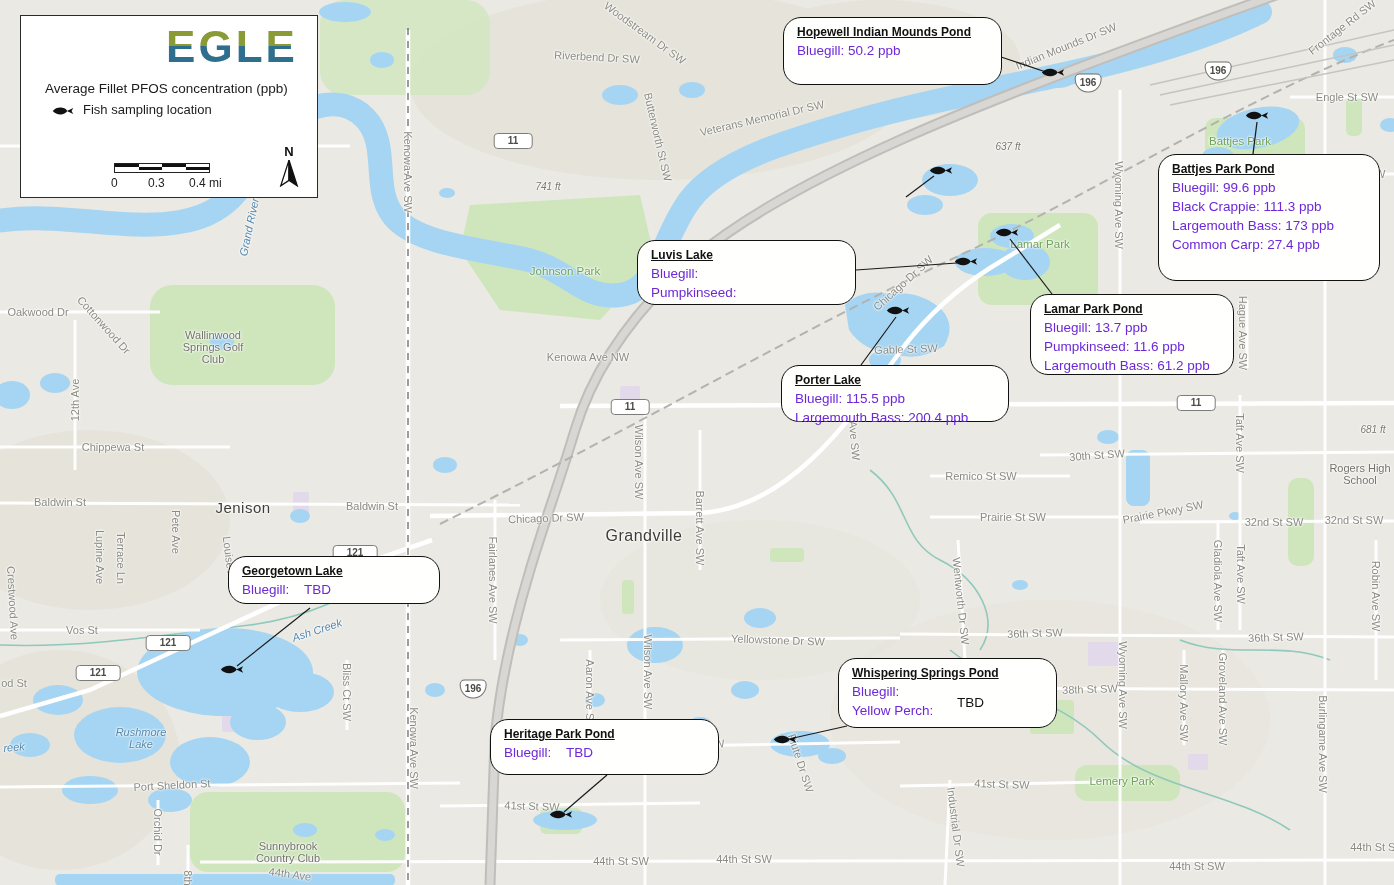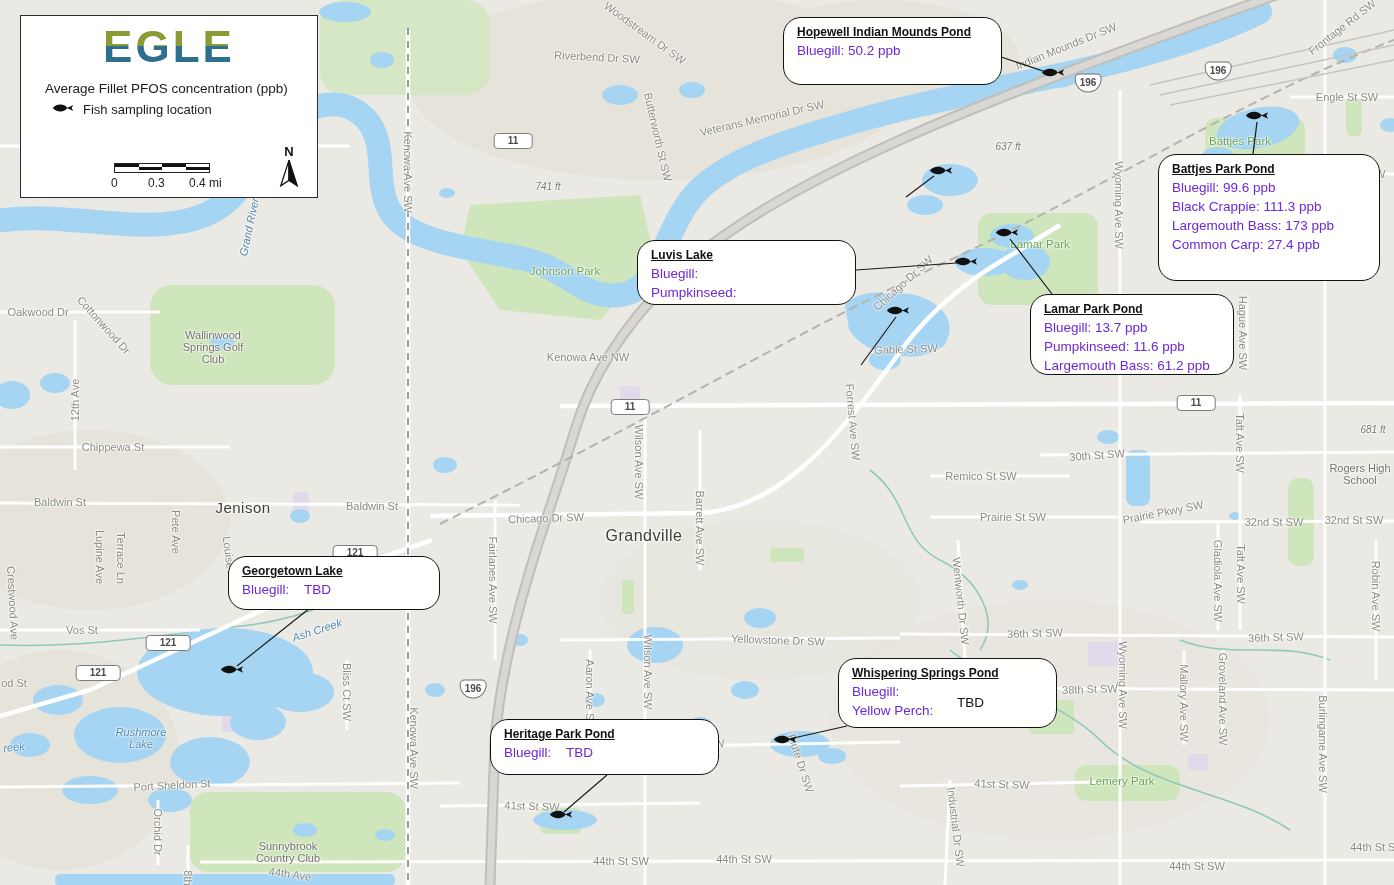--- a/index.html
+++ b/index.html
@@ -29,21 +29,21 @@
   .callout .ct{font-size:12px;font-weight:bold;text-decoration:underline;
            color:#111;margin-bottom:2px;white-space:pre;}
   .callout .cl{font-size:13.5px;color:#6d28d9;line-height:1.42;white-space:pre-wrap;}
   .callout .cnote{position:absolute;font-size:13.5px;color:#111;}
   #legend{position:absolute;left:20px;top:15px;width:296px;height:181px;
           background:#fff;border:1.4px solid #2b2b2b;z-index:8;}
   #legend .sub{font-size:8px;letter-spacing:.6px;color:#8e8e8e;
           text-align:center;line-height:1.5;}
   #legend .ltitle{font-size:13.5px;color:#1c1c1c;text-align:left;
           margin:7px 0 0 24px;}
-  #legend .lfish-row{display:flex;align-items:flex-start;gap:8px;margin:6px 0 0 30px;
+  #legend .lfish-row{display:flex;align-items:flex-end;gap:8px;margin:6px 0 0 30px;
           font-size:13px;color:#1c1c1c;}
   #scalebar{position:absolute;left:93px;top:147px;width:94px;height:8px;
           border:1px solid #222;}
   #scalebar .r{display:flex;height:3px;}
   #scalebar .c{flex:1;}
   .sb-lbl{position:absolute;font-size:12px;color:#222;}
   #north{position:absolute;right:14px;top:128px;width:28px;text-align:center;}
   #north .nl{font-size:13px;font-weight:bold;color:#111;}
 </style>
 </head>
@@ -221,21 +221,21 @@
       <line x1="856" y1="270" x2="957" y2="263" stroke="#1a1a1a" stroke-width="1.2"></line>
       <line x1="1253" y1="154" x2="1257" y2="122" stroke="#1a1a1a" stroke-width="1.2"></line>
       <line x1="1052" y1="294" x2="1010" y2="239" stroke="#1a1a1a" stroke-width="1.2"></line>
       <line x1="861" y1="365" x2="896" y2="317" stroke="#1a1a1a" stroke-width="1.2"></line>
       <line x1="310" y1="608" x2="237" y2="666" stroke="#1a1a1a" stroke-width="1.2"></line>
       <line x1="847" y1="726" x2="789" y2="739" stroke="#1a1a1a" stroke-width="1.2"></line>
       <line x1="607" y1="775" x2="564" y2="812" stroke="#1a1a1a" stroke-width="1.2"></line>
     </svg>
 
   <div id="legend">
-    <div style="text-align:center;margin-top:8px;">
+    <div style="text-align:right;margin-top:8px;">
       <svg width="170" height="46" viewBox="0 0 170 46">
         <defs>
           <linearGradient id="eglegrad" x1="0" y1="0" x2="0" y2="1">
             <stop offset="0.48" stop-color="#8a9a35"></stop>
             <stop offset="0.48" stop-color="#2f6f8e"></stop>
           </linearGradient>
         </defs>
         <text x="85" y="38" text-anchor="middle" font-family="Liberation Sans,sans-serif" font-size="44" font-weight="bold" letter-spacing="3" fill="url(#eglegrad)">EGLE</text>
       </svg>
     </div>
@@ -401,24 +401,29 @@
       </svg></div>
     <div class="callout" style="left: 1030px; top: 294px; width: 204px; height: 81px;">
       <div class="ct">Lamar Park Pond</div>
       <div class="cl">Bluegill: 13.7 ppb</div>
       <div class="cl">Pumpkinseed: 11.6 ppb</div>
       <div class="cl">Largemouth Bass: 61.2 ppb</div>
     </div>
     <div class="fish" style="left: 1007px; top: 234px;"><svg width="26" height="13" viewBox="0 0 26 14">
         <path d="M1,7 Q5,2.5 11,3 Q16,3.5 18,7 Q16,10.5 11,11 Q5,11.5 1,7 Z M17.5,7 L25,3.5 L23,7 L25,10.5 Z" fill="#111"></path>
       </svg></div>
+    <div class="callout" style="left: 781px; top: 365px; width: 228px; height: 57px;">
+      <div class="ct">Porter Lake</div>
+      <div class="cl">Bluegill: 115.5 ppb</div>
+      <div class="cl">Largemouth Bass: 200.4 ppb</div>
+    </div>
     <div class="fish" style="left: 898px; top: 312px;"><svg width="26" height="13" viewBox="0 0 26 14">
         <path d="M1,7 Q5,2.5 11,3 Q16,3.5 18,7 Q16,10.5 11,11 Q5,11.5 1,7 Z M17.5,7 L25,3.5 L23,7 L25,10.5 Z" fill="#111"></path>
       </svg></div>
-    <div class="callout" style="left: 228px; top: 556px; width: 212px; height: 54px;">
+    <div class="callout" style="left: 228px; top: 556px; width: 212px; height: 48px;">
       <div class="ct">Georgetown Lake</div>
       <div class="cl">Bluegill:    TBD</div>
     </div>
     <div class="fish" style="left: 232px; top: 671px;"><svg width="26" height="13" viewBox="0 0 26 14">
         <path d="M1,7 Q5,2.5 11,3 Q16,3.5 18,7 Q16,10.5 11,11 Q5,11.5 1,7 Z M17.5,7 L25,3.5 L23,7 L25,10.5 Z" fill="#111"></path>
       </svg></div>
     <div class="callout" style="left: 838px; top: 658px; width: 219px; height: 70px;">
       <div class="ct">Whispering Springs Pond</div>
       <div class="cl">Bluegill:</div>
       <div class="cl">Yellow Perch:</div>

